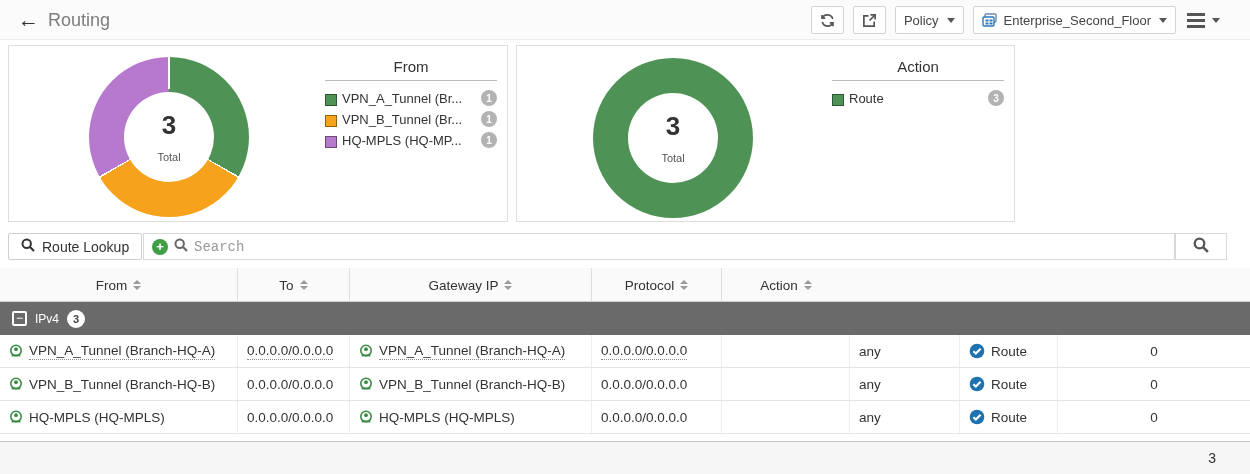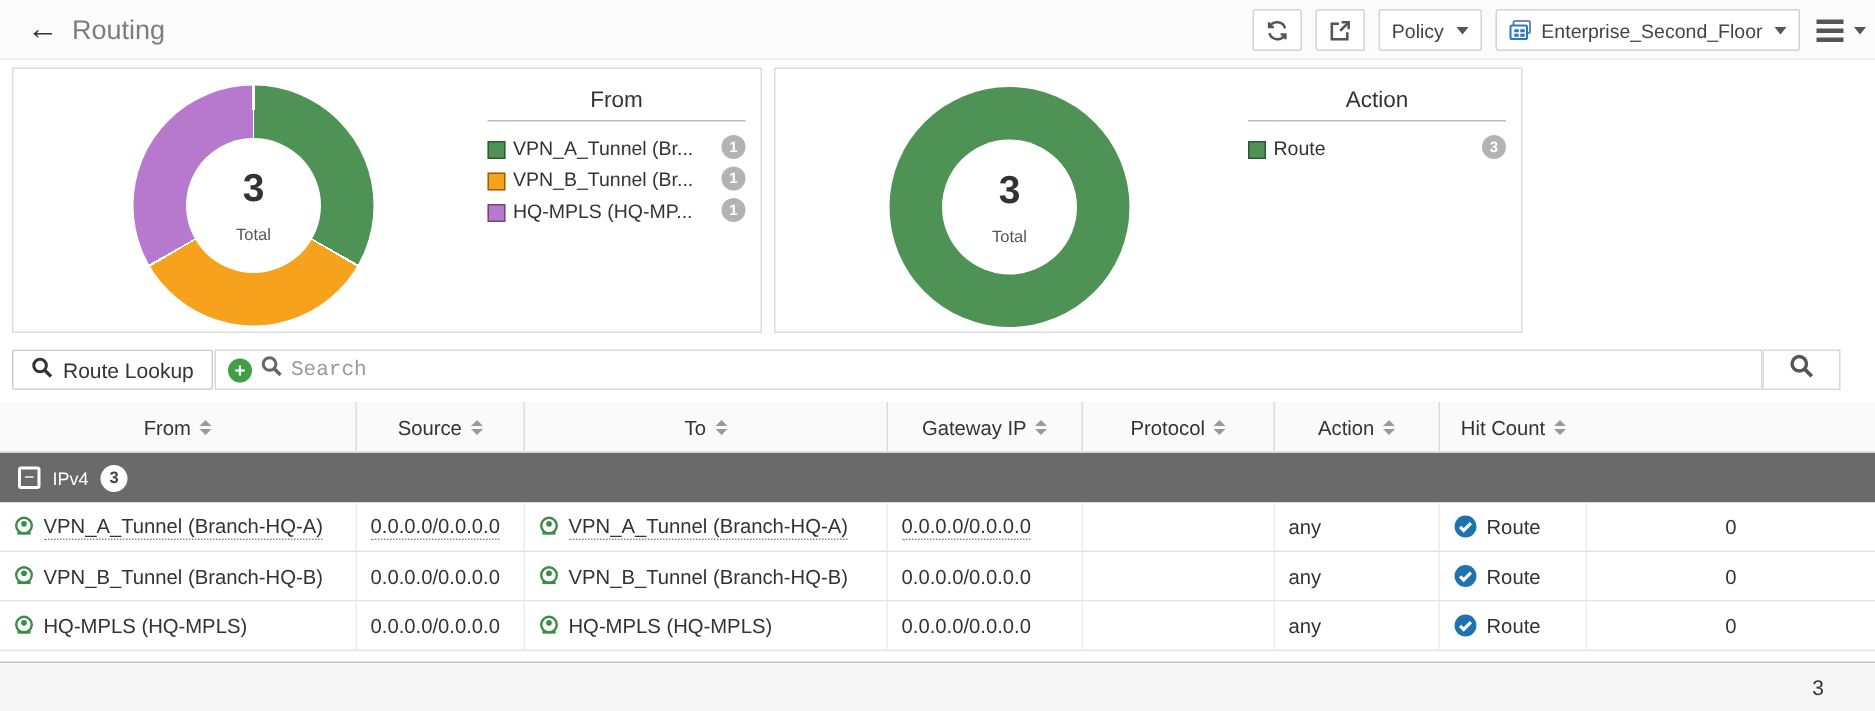--- a/index.html
+++ b/index.html
@@ -4,21 +4,21 @@
 <style>
   * { margin:0; padding:0; box-sizing:border-box; }
   html,body { background:#fff; }
   body { font-family:"Liberation Sans","DejaVu Sans",sans-serif; color:#333; }
   .page { position:relative; width:1250px; height:474px; background:#fff; overflow:hidden; }
 
   
   .topbar { position:absolute; left:0; top:0; width:1250px; height:40px; background:#fbfbfb; border-bottom:1px solid #ececec; }
   .back { position:absolute; left:18px; top:8px; font-size:21px; color:#333; font-weight:bold; cursor:pointer; line-height:24px; }
   .pgtitle { position:absolute; left:48px; top:10px; font-size:18px; color:#7d7d7d; }
-  .tb-right { position:absolute; right:4px; top:6px; height:28px; display:flex; align-items:center; gap:9px; }
+  .tb-right { position:absolute; right:28px; top:6px; height:28px; display:flex; align-items:center; gap:9px; }
   .tbtn { height:28px; min-width:30px; background:#fff; border:1px solid #d4d4d4; border-radius:2px;
           display:flex; align-items:center; justify-content:center; gap:6px; padding:0 8px; font-size:13px; color:#444; cursor:pointer; }
   .tbtn svg { display:block; }
   .caret { display:inline-block; width:0; height:0; border-left:4px solid transparent; border-right:4px solid transparent; border-top:5px solid #555; margin-left:2px; }
   .menu-btn { display:flex; align-items:center; gap:5px; cursor:pointer; padding:0 2px; }
   .menu-bars { display:flex; flex-direction:column; gap:3px; }
   .menu-bars i { display:block; width:18px; height:3px; background:#555; }
 
   
   .panel { position:absolute; top:45px; height:177px; background:#fff; border:1px solid #ddd; }
@@ -225,27 +225,20 @@
 
   <div class="thead grid" id="thead">
   <div class="th">
     <span>From</span>
     <span class="sort">
           <i class="up"></i>
           <i class="dn"></i>
         </span>
   </div>
 
-  <div class="th">
-    <span>Source</span>
-    <span class="sort">
-          <i class="up"></i>
-          <i class="dn"></i>
-        </span>
-  </div>
 
   <div class="th">
     <span>To</span>
     <span class="sort">
           <i class="up"></i>
           <i class="dn"></i>
         </span>
   </div>
 
 
@@ -266,27 +259,20 @@
   </div>
 
   <div class="th">
     <span>Action</span>
     <span class="sort">
           <i class="up"></i>
           <i class="dn"></i>
         </span>
   </div>
 
-  <div class="th">
-    <span>Hit Count</span>
-    <span class="sort">
-          <i class="up"></i>
-          <i class="dn"></i>
-        </span>
-  </div>
 </div>
 
   <div class="group-row">
     <span class="collapse-box">−</span>
     <span class="group-label">IPv4</span>
     <span class="group-badge">3</span>
   </div>
 
   <div class="tbody" id="tbody">
   <div class="trow grid hovered">

